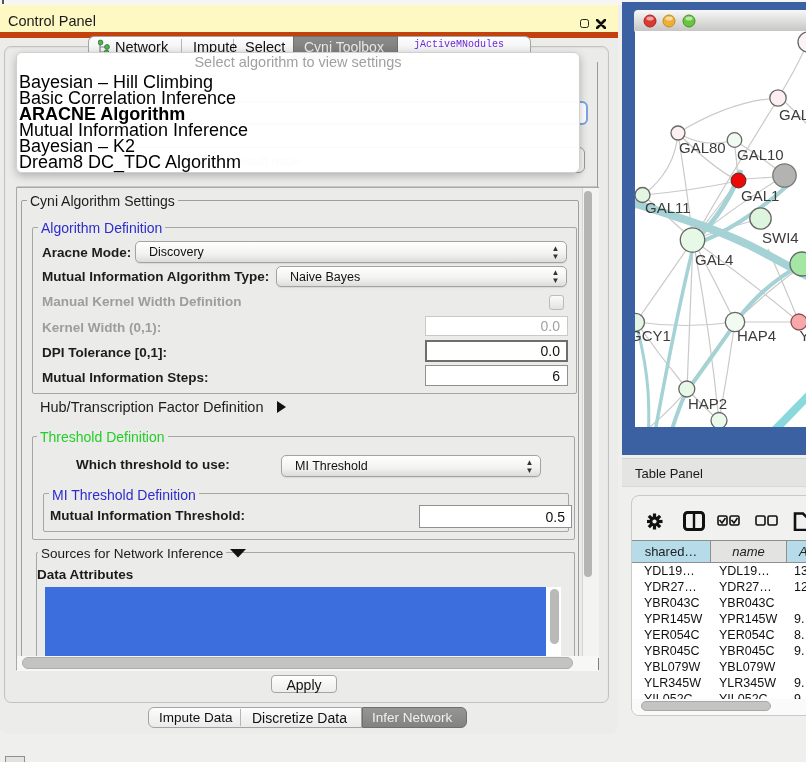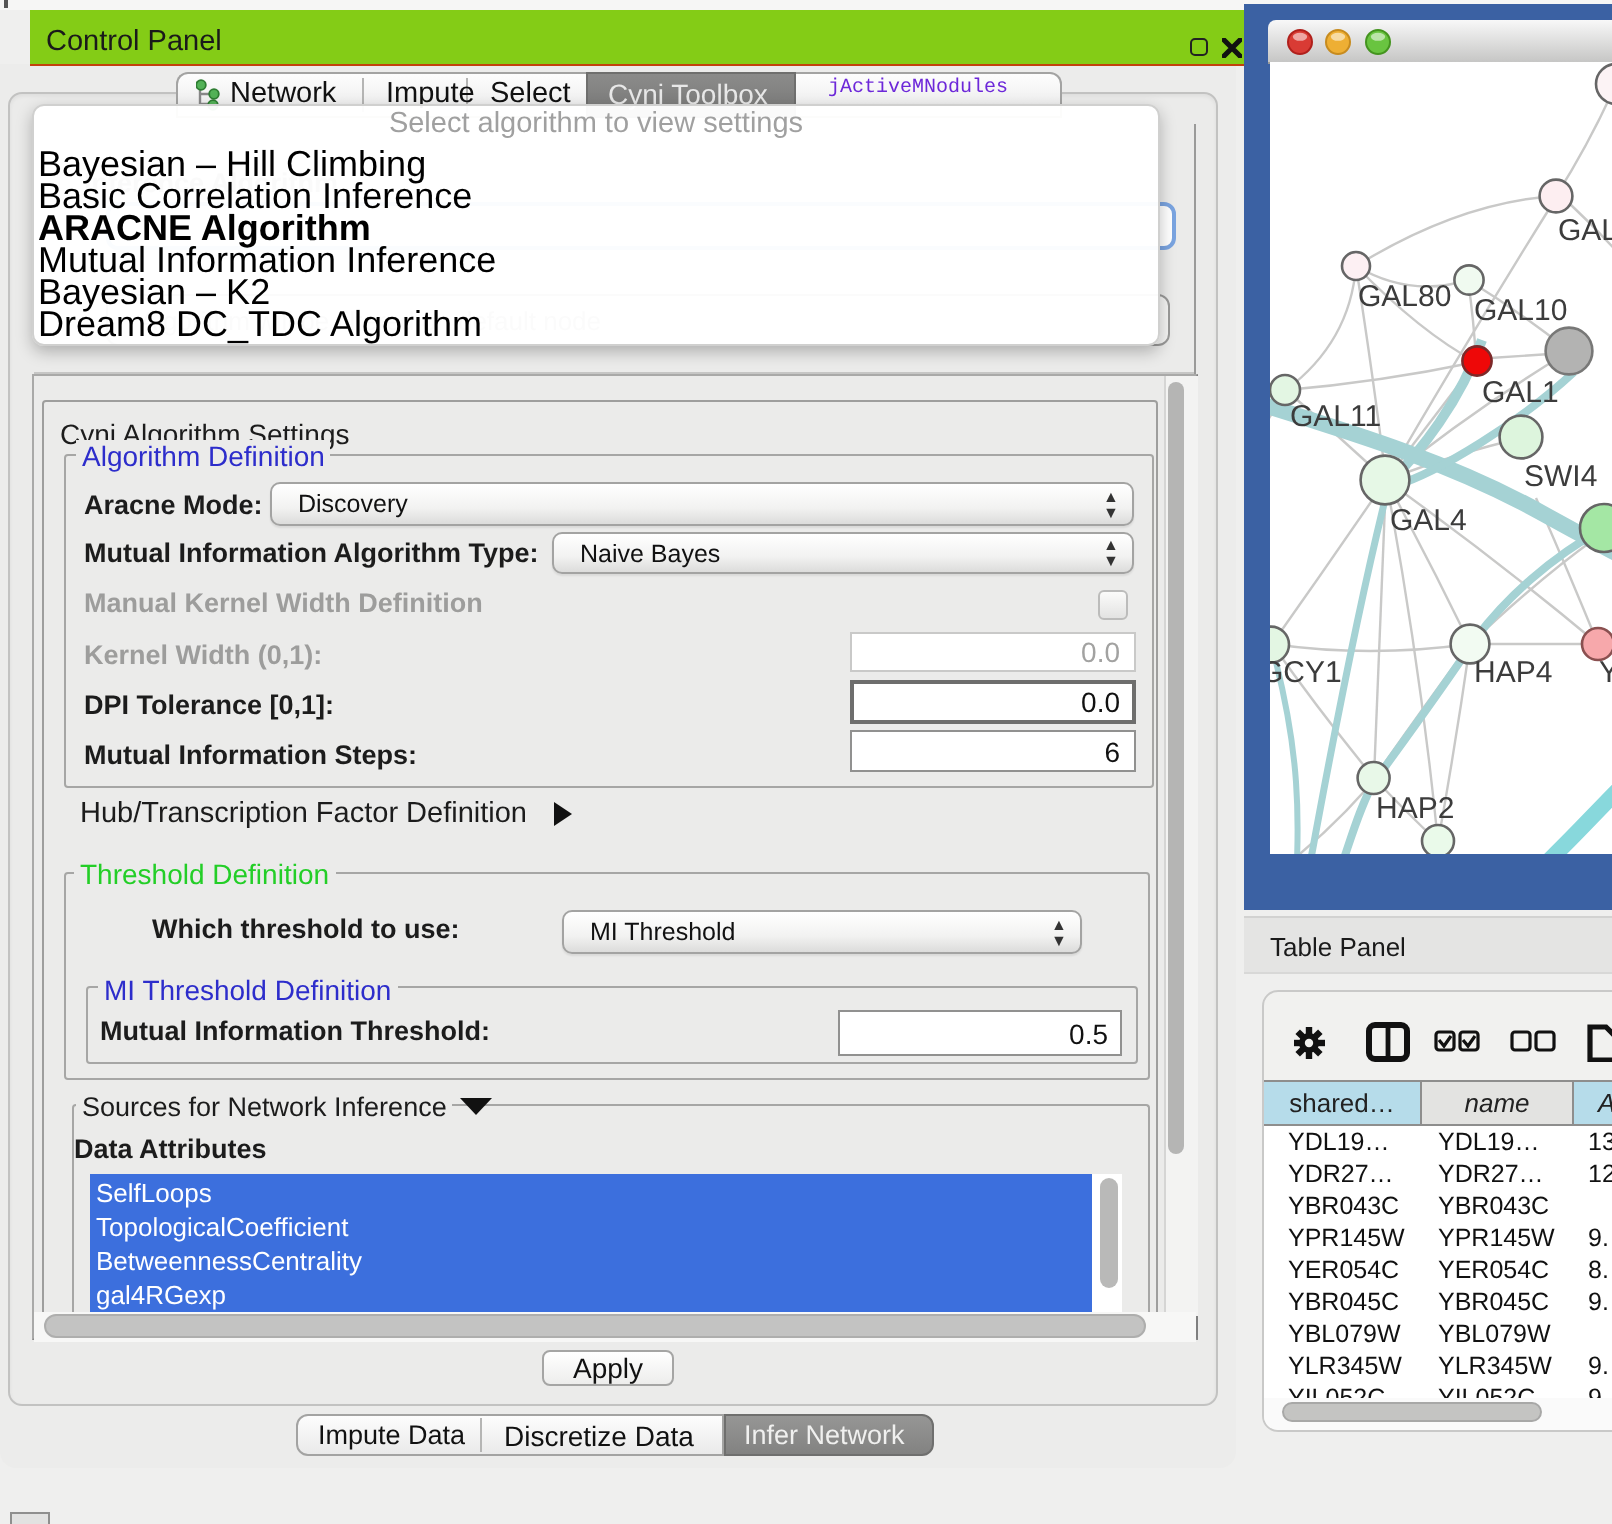--- a/index.html
+++ b/index.html
@@ -18,21 +18,21 @@
 </style>
 </head>
 <body>
 <div id="page">
 
 <div class="abs" style="left:0;top:0;width:806px;height:5px;background:#f6f6f5;"></div>
 <div class="abs" style="left:2px;top:0;width:2px;height:4px;background:#555;"></div>
 
 <div class="abs" style="left:0;top:32px;width:618px;height:702px;background:#ececeb;border-radius:0 0 8px 8px;"></div>
 
-<div class="abs" style="left:15px;top:5px;width:618px;height:27px;background:#84cc16;border-bottom:1px solid #c2410c;">
+<div class="abs" style="left:0;top:5px;width:618px;height:27px;background:#fef9c3;border-bottom:6px solid #c2410c;">
   <div class="abs" style="left:8px;top:8px;font-size:14.5px;color:#1a1a1a;">Control Panel</div>
   <div class="abs" style="left:580px;top:14px;width:7px;height:7px;border:1.5px solid #222;border-radius:2.5px;"></div>
   <svg class="abs" style="left:596px;top:14px;" width="10" height="10" viewBox="0 0 10 10">
         <path d="M1 1 L9 9 M9 1 L1 9" stroke="#111" stroke-width="2.6" stroke-linecap="round"></path>
       </svg>
 </div>
 
 <div id="tabs" class="abs" style="left:88px;top:36px;width:443px;height:23px;z-index:5;">
   <div class="abs" style="left:0;top:0;width:205px;height:23px;background:linear-gradient(#fdfdfd,#eaeaea);border:1px solid #a3a3a2;border-right:none;border-radius:6px 0 0 0;box-sizing:border-box;"></div>
   <div class="abs" style="left:93px;top:3px;width:1px;height:17px;background:#b5b5b4;"></div>
@@ -61,21 +61,21 @@
   <div class="abs" style="left:16px;top:5px;font-size:13px;color:#999;">Algorithm will be filtered on default node</div>
 </div>
 <div class="abs" style="left:17px;top:186px;width:581px;height:1px;background:#c6c6c5;"></div>
 <div class="abs" style="left:597px;top:62px;width:1px;height:125px;background:#9a9a99;"></div>
 
 <div class="abs" style="left:16px;top:187px;width:583px;height:483px;border:1px solid #a9a9a8;border-right-color:#7f7f7f;border-bottom-color:#8a8a8a;box-sizing:border-box;background:#ebebea;"></div>
 
 <div id="content" class="abs" style="left:0;top:0;width:806px;height:762px;">
 
   <div class="group" style="left:21px;top:200px;width:556px;height:458px;border-color:#9e9e9d;"></div>
-  <div class="gtitle" style="left:27px;top:193px;color:#1c1c1c;margin-top:16px;">Cyni Algorithm Settings</div>
+  <div class="gtitle" style="left:27px;top:193px;color:#1c1c1c;">Cyni Algorithm Settings</div>
 
   <div class="group" style="left:32px;top:227px;width:543px;height:165px;"></div>
   <div class="gtitle" style="left:38px;top:220px;color:#2d2dcb;">Algorithm Definition</div>
 
   <div class="abs lbl" style="left:42px;top:245px;">Aracne Mode:</div>
   <div class="combo" style="left:135px;top:241px;width:430px;height:20px;">
     <div class="ctext">Discovery</div>
     <div class="carr" style="top:3px;">▲<br>▼</div>
   </div>
 
@@ -107,33 +107,32 @@
 
   <div class="abs lbl" style="left:76px;top:457px;">Which threshold to use:</div>
   <div class="combo" style="left:281px;top:455px;width:258px;height:20px;">
     <div class="ctext">MI Threshold</div>
     <div class="carr" style="top:3px;">▲<br>▼</div>
   </div>
 
   <div class="group" style="left:43px;top:493px;width:524px;height:37px;"></div>
   <div class="gtitle" style="left:49px;top:487px;color:#2d2dcb;">MI Threshold Definition</div>
   <div class="abs lbl" style="left:50px;top:508px;text-align:right;">Mutual Information Threshold:</div>
-  <div class="field" style="left:419px;top:505px;width:142px;height:23px;padding:3px 6px 0 0;box-sizing:border-box;">0.5</div>
+  <div class="field" style="left:419px;top:505px;width:153px;height:23px;padding:3px 6px 0 0;box-sizing:border-box;">0.5</div>
 
   <div class="group" style="left:36px;top:552px;width:537px;height:106px;border-bottom:none;"></div>
   <div class="gtitle" style="left:38px;top:546px;color:#1c1c1c;font-size:13.5px;">Sources for Network Inference</div>
   <svg class="abs" style="left:229px;top:548px;" width="18" height="10" viewBox="0 0 18 10">
         <path d="M1 1 L17 1 L9 9.5 Z" fill="#111"></path>
       </svg>
 
   <div class="abs" style="left:37px;top:567px;font-size:13.5px;font-weight:bold;color:#1c1c1c;">Data Attributes</div>
 
   <div class="abs" style="left:45px;top:587px;width:516px;height:69px;background:#fff;overflow:hidden;">
     <div class="abs" style="left:0;top:0;width:501px;height:69px;background:#3c6fdd;"></div>
-    <div class="abs" style="left:3px;top:1px;font-size:13px;color:#fff;line-height:17px;white-space:nowrap;">SelfLoops<br>TopologicalCoefficient<br>BetweennessCentrality<br>gal4RGexp</div>
     <div class="abs" style="left:505px;top:1.5px;width:8.5px;height:55px;background:#b9b9b8;border-radius:4.5px;"></div>
   </div>
 </div>
 
 <div class="abs" style="left:582px;top:188px;width:16px;height:470px;background:#f3f3f2;border-left:1px solid #d5d5d4;"></div>
 <div class="abs" style="left:584px;top:191px;width:8px;height:386px;background:#b5b5b4;border-radius:4px;"></div>
 <div class="abs" style="left:17px;top:656px;width:581px;height:15px;background:#f7f7f6;"></div>
 <div class="abs" style="left:22px;top:657px;width:551px;height:12px;background:#c3c3c2;border:1px solid #aeaead;border-radius:6px;box-sizing:border-box;"></div>
 
 <div class="abs" style="left:271px;top:675px;width:66px;height:18px;border:1px solid #a5a5a4;border-radius:4px;background:linear-gradient(#ffffff,#ededec);box-sizing:border-box;text-align:center;">

